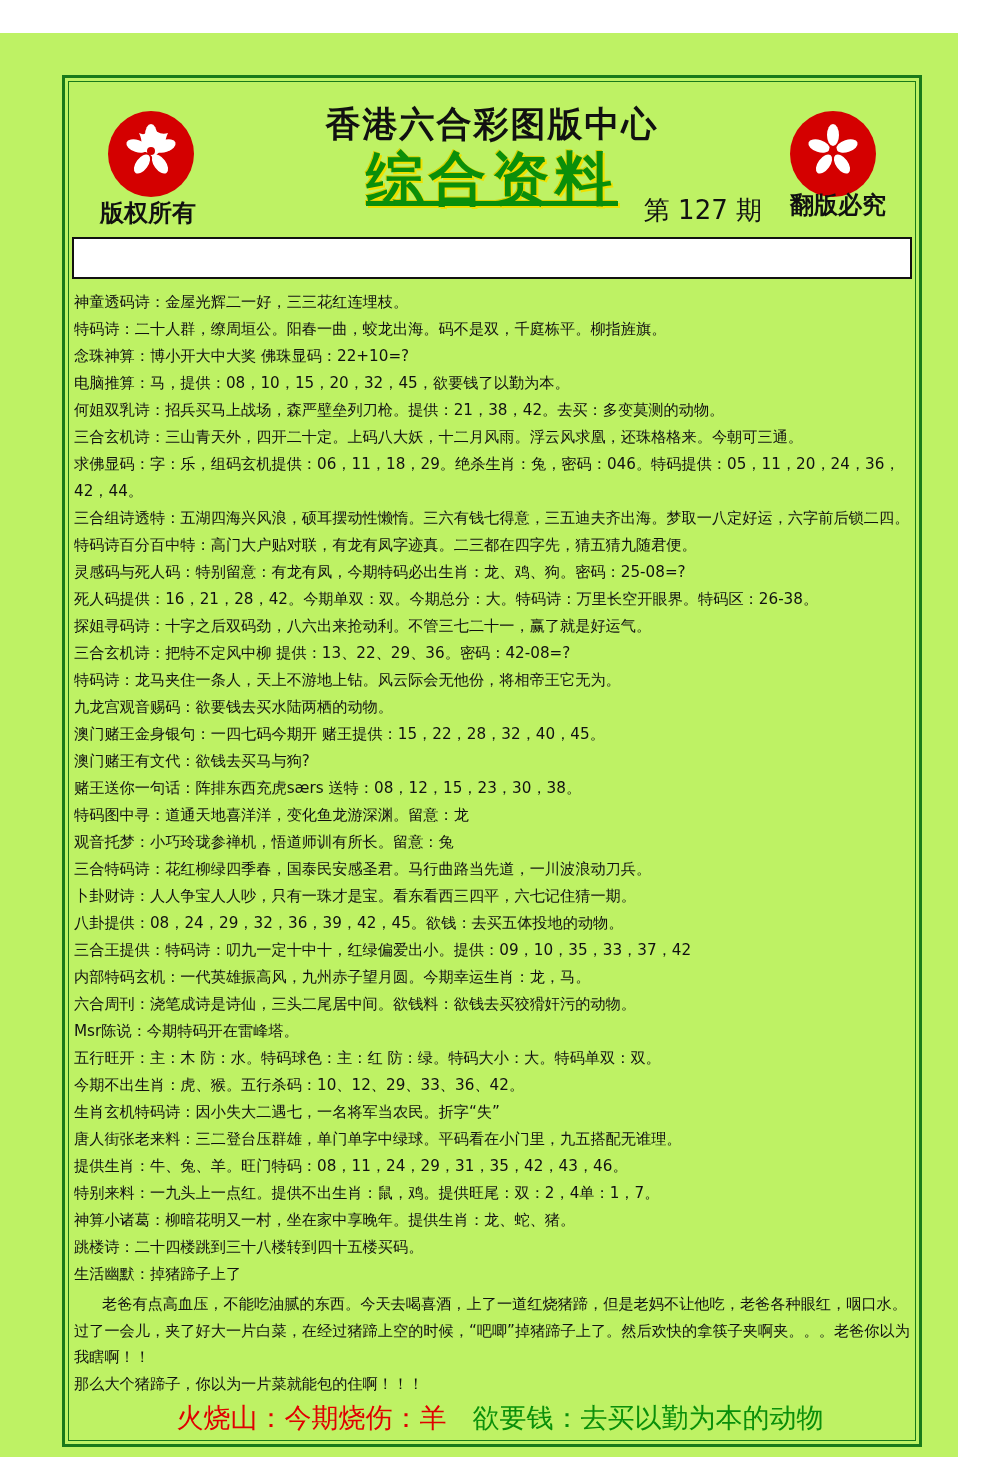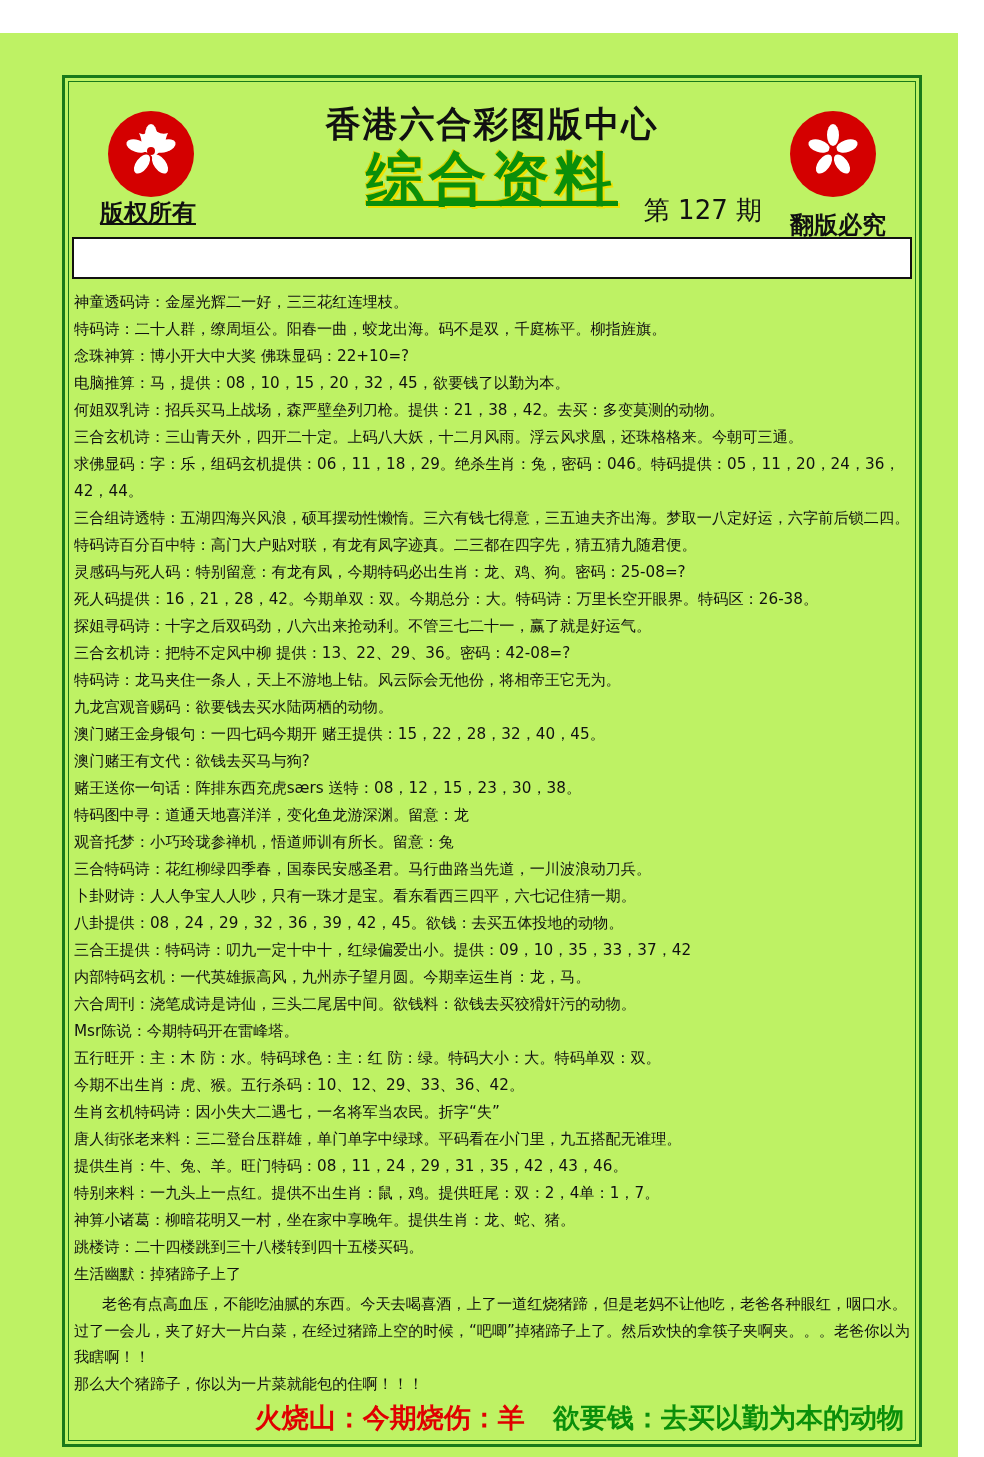--- a/index.html
+++ b/index.html
@@ -12,32 +12,32 @@
   .header{position:absolute;left:72px;top:52px;width:840px;height:150px;}
   .flag{position:absolute;width:86px;height:86px;border-radius:50%;background:#d40000;top:26px;}
   .flag.left{left:36px;}
   .flag.right{right:36px;}
   .flag svg{position:absolute;left:8px;top:8px;}
   .title-main{position:absolute;left:0;right:0;top:16px;text-align:center;font-family:"DejaVu Sans",sans-serif;font-size:35px;font-weight:bold;color:#111;letter-spacing:2px;}
   .title-big{position:absolute;left:0;right:0;top:56px;text-align:center;}
   .title-big .z{font-family:"DejaVu Sans",sans-serif;font-size:57px;font-weight:bold;color:#0a8f0a;
      text-shadow:2px 2px 0 #f0e000, -1px -1px 0 #d8d000;letter-spacing:6px;text-decoration:underline;}
   .issue{position:absolute;right:150px;top:108px;font-family:"DejaVu Sans",sans-serif;font-size:26px;font-weight:normal;color:#111;}
-  .copyright-l{position:absolute;left:28px;top:112px;font-family:"DejaVu Sans",sans-serif;font-size:24px;font-weight:bold;color:#111;text-decoration:underline;}
-  .copyright-r{position:absolute;right:26px;top:124px;font-family:"DejaVu Sans",sans-serif;font-size:24px;font-weight:bold;color:#111;}
+  .copyright-l{position:absolute;left:28px;top:112px;font-family:"DejaVu Sans",sans-serif;font-size:24px;font-weight:bold;color:#111;}
+  .copyright-r{position:absolute;right:26px;top:104px;font-family:"DejaVu Sans",sans-serif;font-size:24px;font-weight:bold;color:#111;}
 
   .banner{position:absolute;left:72px;top:204px;width:840px;height:42px;border:2px solid #111;box-sizing:border-box;background:#fff;}
 
   .content{position:absolute;left:74px;top:256px;width:836px;font-family:"DejaVu Sans",sans-serif;font-size:15.2px;color:#111;line-height:26.5px;}
   .content p{margin:0 0 0.5px 0;white-space:normal;}
   .joke{margin-top:4px;}
   .joke p{text-indent:28px;}
   .joke p.noind{text-indent:0;}
 
-  .footer{position:absolute;left:64px;top:1367px;width:840px;text-align:right;font-family:"DejaVu Sans",sans-serif;font-size:27px;font-weight:bold;}
+  .footer{position:absolute;left:80px;top:1367px;width:840px;text-align:center;font-family:"DejaVu Sans",sans-serif;font-size:27px;font-weight:normal;}
   .footer .red{color:#e00000;}
   .footer .green{color:#0a8f0a;}
   .dots{position:absolute;left:86px;top:1434px;font-size:13px;color:#444;letter-spacing:3px;}
 </style>
 </head>
 <body>
 
 <div class="page">
   <div class="frame"></div>
   <div class="frame-inner"></div>

